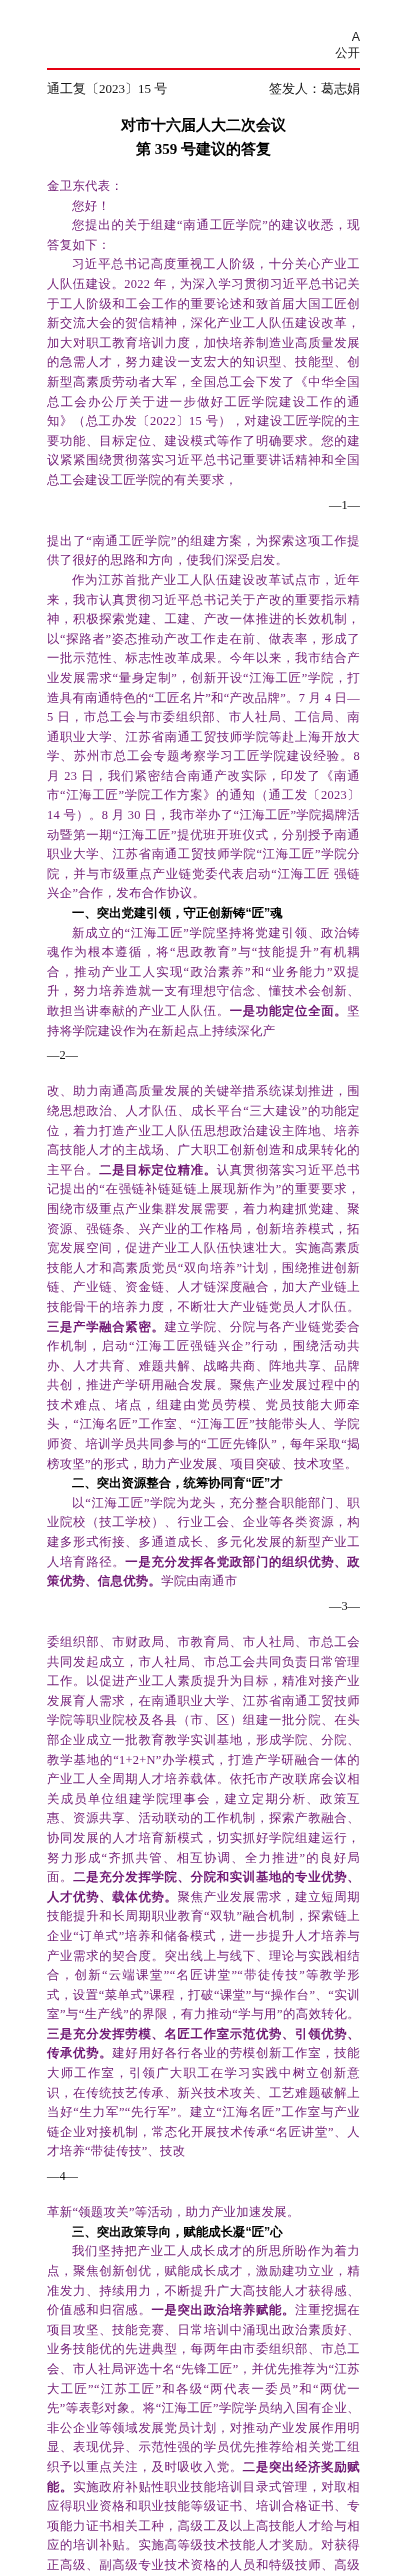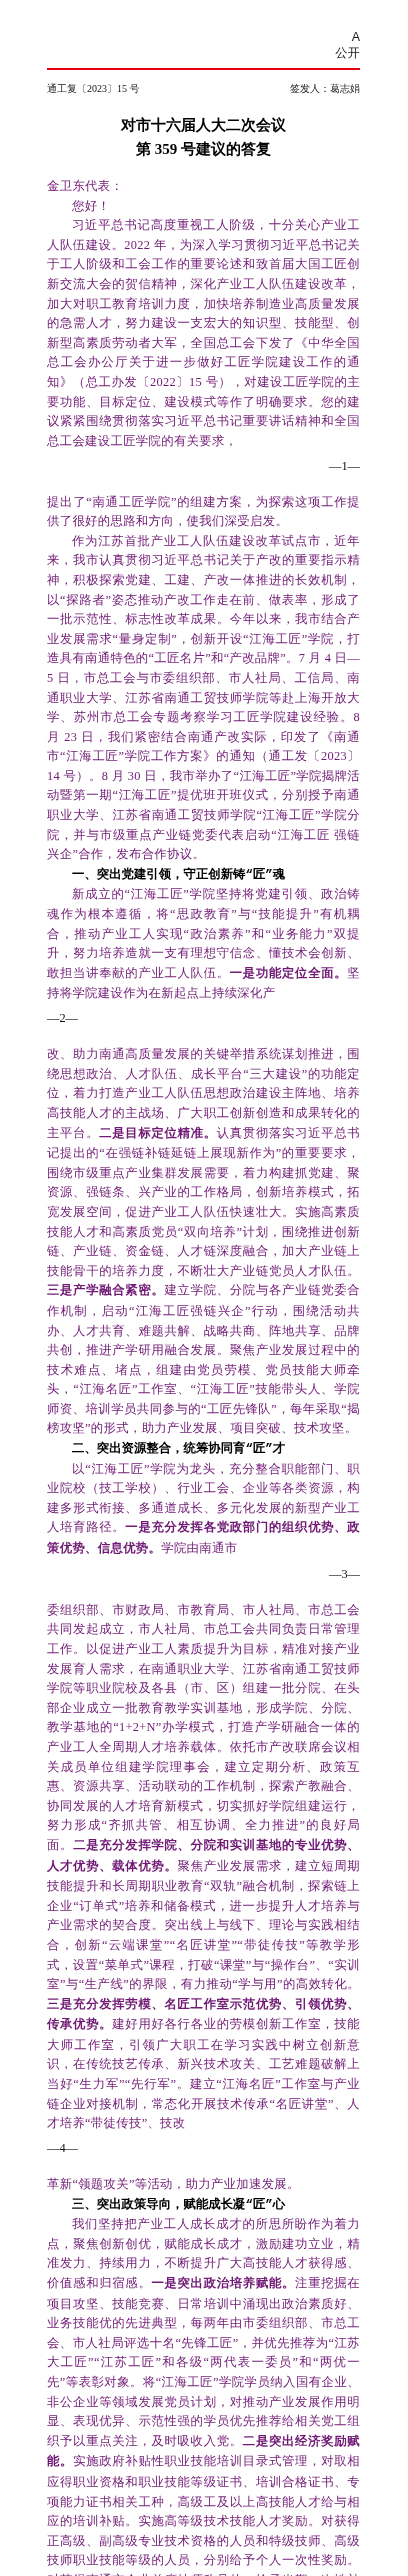--- a/index.html
+++ b/index.html
@@ -36,21 +36,21 @@
   }
   .red-rule {
     margin-top: 7.2px;
     height: 2.1px;
     background: var(--accent);
   }
   .docnum-row {
     margin-top: 10.3px;
     display: flex;
     justify-content: space-between;
-    font-size: 10px;
+    font-size: 13px;
     line-height: 16.5px;
   }
   .doc-title {
     margin-top: 15.5px;
     text-align: center;
     font-weight: bold;
     font-size: 15px;
     line-height: 24px;
     color: #000;
   }
@@ -70,21 +70,21 @@
     margin: 0;
     font-size: 12.4px;
     line-height: 19.6px;
     text-indent: 25px;
     font-weight: bold;
     font-family: "Liberation Sans", "DejaVu Sans", sans-serif;
     color: #000;
   }
   .bh {
     font-weight: bold;
-    font-family: Liberation Mono, monospace;
+    font-family: Liberation Sans, sans-serif;
   }
   .page-num {
     font-size: 12.4px;
     line-height: 15.5px;
     margin: 7.2px 0 18.5px;
     color: #111;
   }
   .page-num.right { text-align: right; }
   .page-num.left  { text-align: left; }
 </style>
@@ -108,20 +108,21 @@
 
   <div class="doc-title">
     <div>对市十六届人大二次会议</div>
     <div>第 359 号建议的答复</div>
   </div>
 
   <div id="pages">
       <div class="page">
         <p class="body-p"><span>金卫东代表：</span></p>
         <p class="body-p indent"><span>您好！</span></p>
+        <p class="body-p indent"><span>您提出的关于组建“南通工匠学院”的建议收悉，现答复如下：</span></p>
         <p class="body-p indent"><span>习近平总书记高度重视工人阶级，十分关心产业工人队伍建设。2022 年，为深入学习贯彻习近平总书记关于工人阶级和工会工作的重要论述和致首届大国工匠创新交流大会的贺信精神，深化产业工人队伍建设改革，加大对职工教育培训力度，加快培养制造业高质量发展的急需人才，努力建设一支宏大的知识型、技能型、创新型高素质劳动者大军，全国总工会下发了《中华全国总工会办公厅关于进一步做好工匠学院建设工作的通知》（总工办发〔2022〕15 号），对建设工匠学院的主要功能、目标定位、建设模式等作了明确要求。您的建议紧紧围绕贯彻落实习近平总书记重要讲话精神和全国总工会建设工匠学院的有关要求，</span></p>
         <div class="page-num right">—1—</div>
       </div>
       <div class="page">
         <p class="body-p"><span>提出了“南通工匠学院”的组建方案，为探索这项工作提供了很好的思路和方向，使我们深受启发。</span></p>
         <p class="body-p indent"><span>作为江苏首批产业工人队伍建设改革试点市，近年来，我市认真贯彻习近平总书记关于产改的重要指示精神，积极探索党建、工建、产改一体推进的长效机制，以“探路者”姿态推动产改工作走在前、做表率，形成了一批示范性、标志性改革成果。今年以来，我市结合产业发展需求“量身定制”，创新开设“江海工匠”学院，打造具有南通特色的“工匠名片”和“产改品牌”。7 月 4 日—5 日，市总工会与市委组织部、市人社局、工信局、南通职业大学、江苏省南通工贸技师学院等赴上海开放大学、苏州市总工会专题考察学习工匠学院建设经验。8 月 23 日，我们紧密结合南通产改实际，印发了《南通市“江海工匠”学院工作方案》的通知（通工发〔2023〕14 号）。8 月 30 日，我市举办了“江海工匠”学院揭牌活动暨第一期“江海工匠”提优班开班仪式，分别授予南通职业大学、江苏省南通工贸技师学院“江海工匠”学院分院，并与市级重点产业链党委代表启动“江海工匠 强链兴企”合作，发布合作协议。</span></p>
         <p class="heading"><span class="bh">一、突出党建引领，守正创新铸“匠”魂</span></p>
         <p class="body-p indent"><span>新成立的“江海工匠”学院坚持将党建引领、政治铸魂作为根本遵循，将“思政教育”与“技能提升”有机耦合，推动产业工人实现“政治素养”和“业务能力”双提升，努力培养造就一支有理想守信念、懂技术会创新、敢担当讲奉献的产业工人队伍。</span><span class="bh">一是功能定位全面。</span><span>坚持将学院建设作为在新起点上持续深化产</span></p>
         <div class="page-num left">—2—</div>
       </div>

